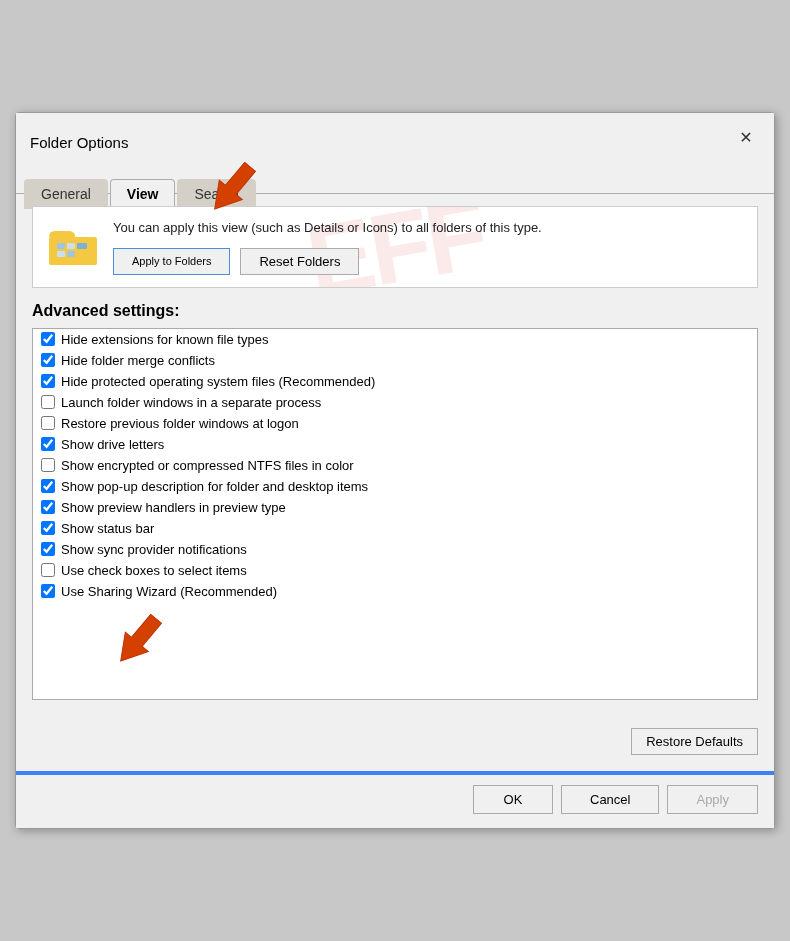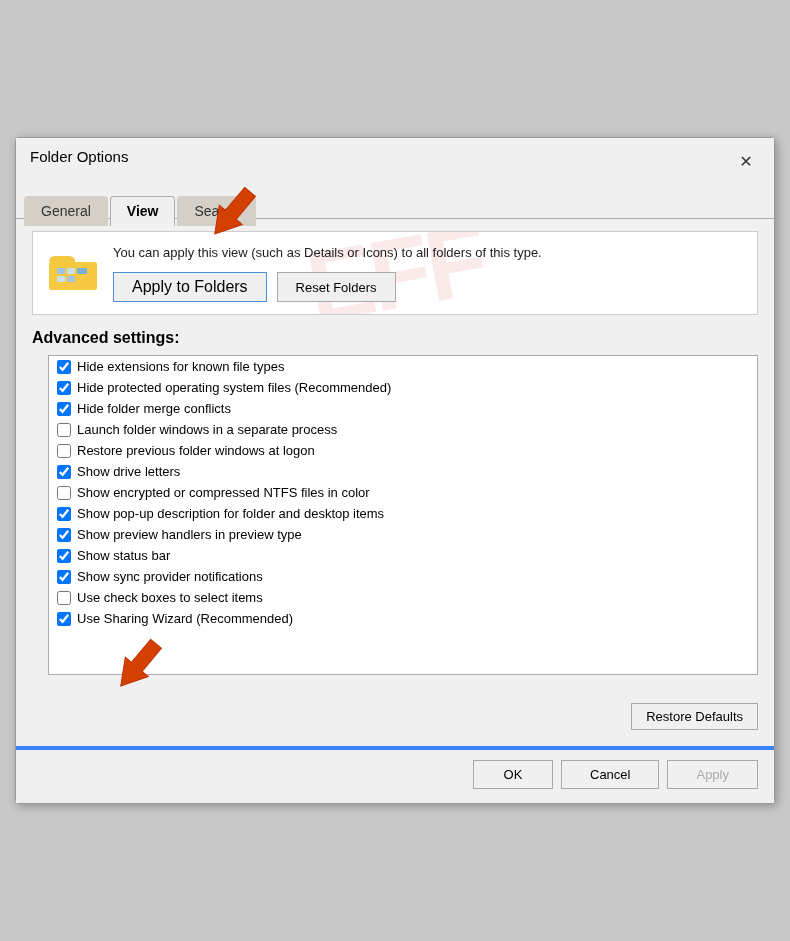--- a/index.html
+++ b/index.html
@@ -18,21 +18,21 @@
       border: 1px solid #999;
       border-radius: 4px;
       width: 760px;
       box-shadow: 2px 2px 10px rgba(0,0,0,0.3);
       position: relative;
     }
     .title-bar {
       background: #f0f0f0;
       padding: 10px 14px 8px 14px;
       display: flex;
-      align-items: flex-start;
+      align-items: flex-end;
       justify-content: space-between;
       border-bottom: none;
     }
     .title-bar-text {
       font-size: 15px;
       font-weight: 400;
       color: #000;
     }
     .close-btn {
       width: 28px;
@@ -59,21 +59,21 @@
       padding: 6px 16px;
       cursor: pointer;
       border: 1px solid transparent;
       border-bottom: none;
       background: #d4d0c8;
       color: #333;
       font-size: 14px;
       margin-right: 2px;
       border-radius: 4px 4px 0 0;
       position: relative;
-      top: 8px;
+      top: 16px;
     }
     .tab.active {
       background: #f0f0f0;
       border: 1px solid #adadad;
       border-bottom: 1px solid #f0f0f0;
       color: #000;
       font-weight: 600;
     }
 
     .content {
@@ -138,45 +138,44 @@
     .folder-views-buttons {
       display: flex;
       gap: 10px;
       margin-top: 8px;
     }
     .btn-apply-folders {
       padding: 5px 18px;
       border: 1.5px solid #4a90d9;
       background: #f0f0f0;
       cursor: pointer;
-      font-size: 16px;
+      font-size: 11px;
       color: #000;
     }
     .btn-reset-folders {
       padding: 5px 18px;
       border: 1px solid #aaa;
       background: #f0f0f0;
       cursor: pointer;
       font-size: 13px;
       color: #000;
     }
 
     .advanced-title {
       font-size: 16px;
       font-weight: 600;
       margin-bottom: 8px;
     }
 
     .settings-list-container {
       border: 1px solid #aaa;
       background: #fff;
-      height: 320px;
+      height: 372px;
       overflow-y: auto;
       position: relative;
-      margin-left: 16px;
     }
     .settings-list {
       list-style: none;
     }
     .settings-item {
       display: flex;
       align-items: center;
       padding: 3px 8px;
       font-size: 13px;
       color: #000;
@@ -282,25 +281,25 @@
     <div>
       <div class="advanced-title">Advanced settings:</div>
       <div class="settings-list-container">
         <ul class="settings-list" id="settings-list">
         <li class="settings-item">
               <input type="checkbox" checked="" style="">
               <span>Hide extensions for known file types</span>
             </li>
             <li class="settings-item">
               <input type="checkbox" checked="" style="">
+              <span>Hide folder merge conflicts</span>
+            </li>
+            <li class="settings-item">
+              <input type="checkbox" checked="" style="">
               <span>Hide protected operating system files (Recommended)</span>
-            </li>
-            <li class="settings-item">
-              <input type="checkbox" checked="" style="">
-              <span>Hide folder merge conflicts</span>
             </li>
             <li class="settings-item">
               <input type="checkbox" style="">
               <span>Launch folder windows in a separate process</span>
             </li>
             <li class="settings-item">
               <input type="checkbox" style="">
               <span>Restore previous folder windows at logon</span>
             </li>
             <li class="settings-item">

